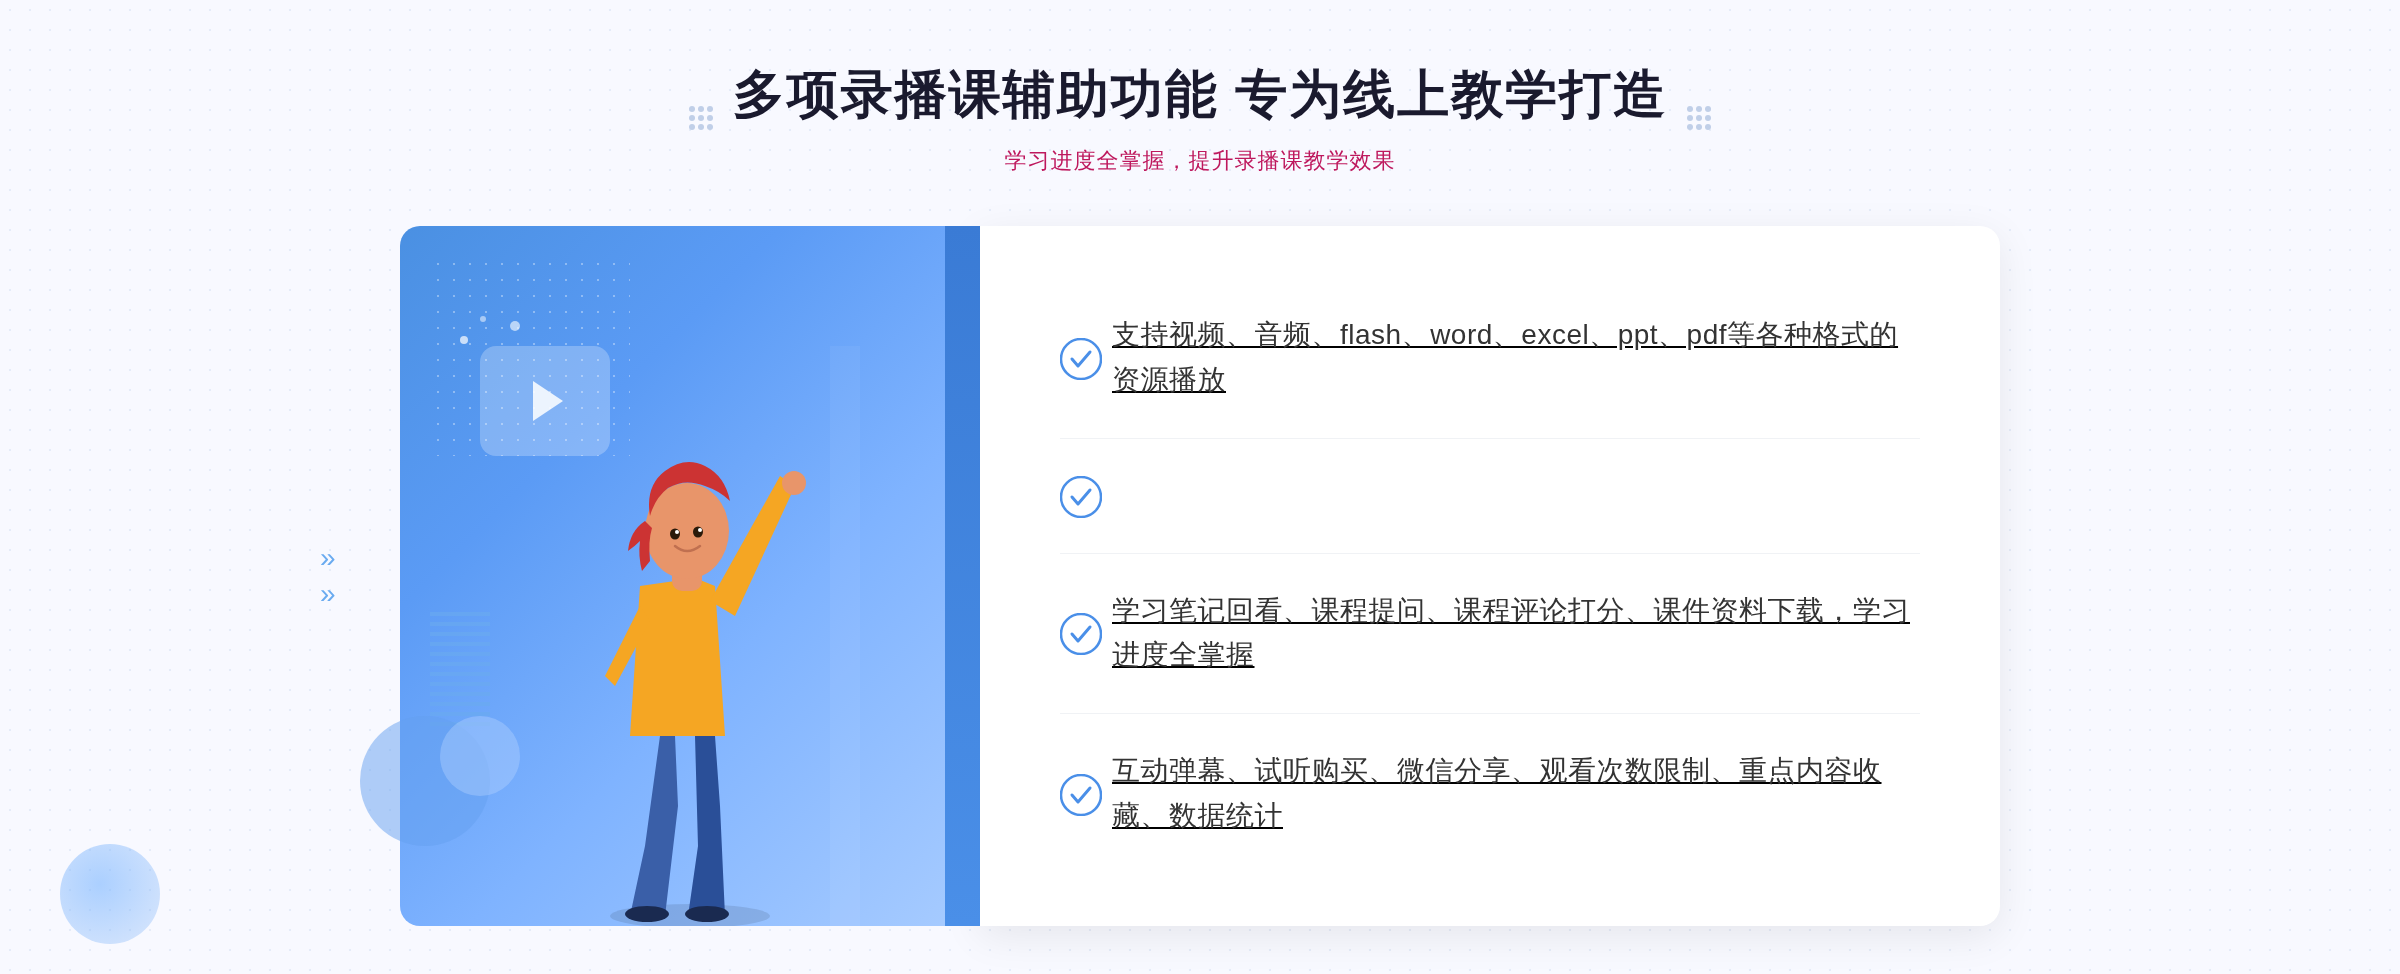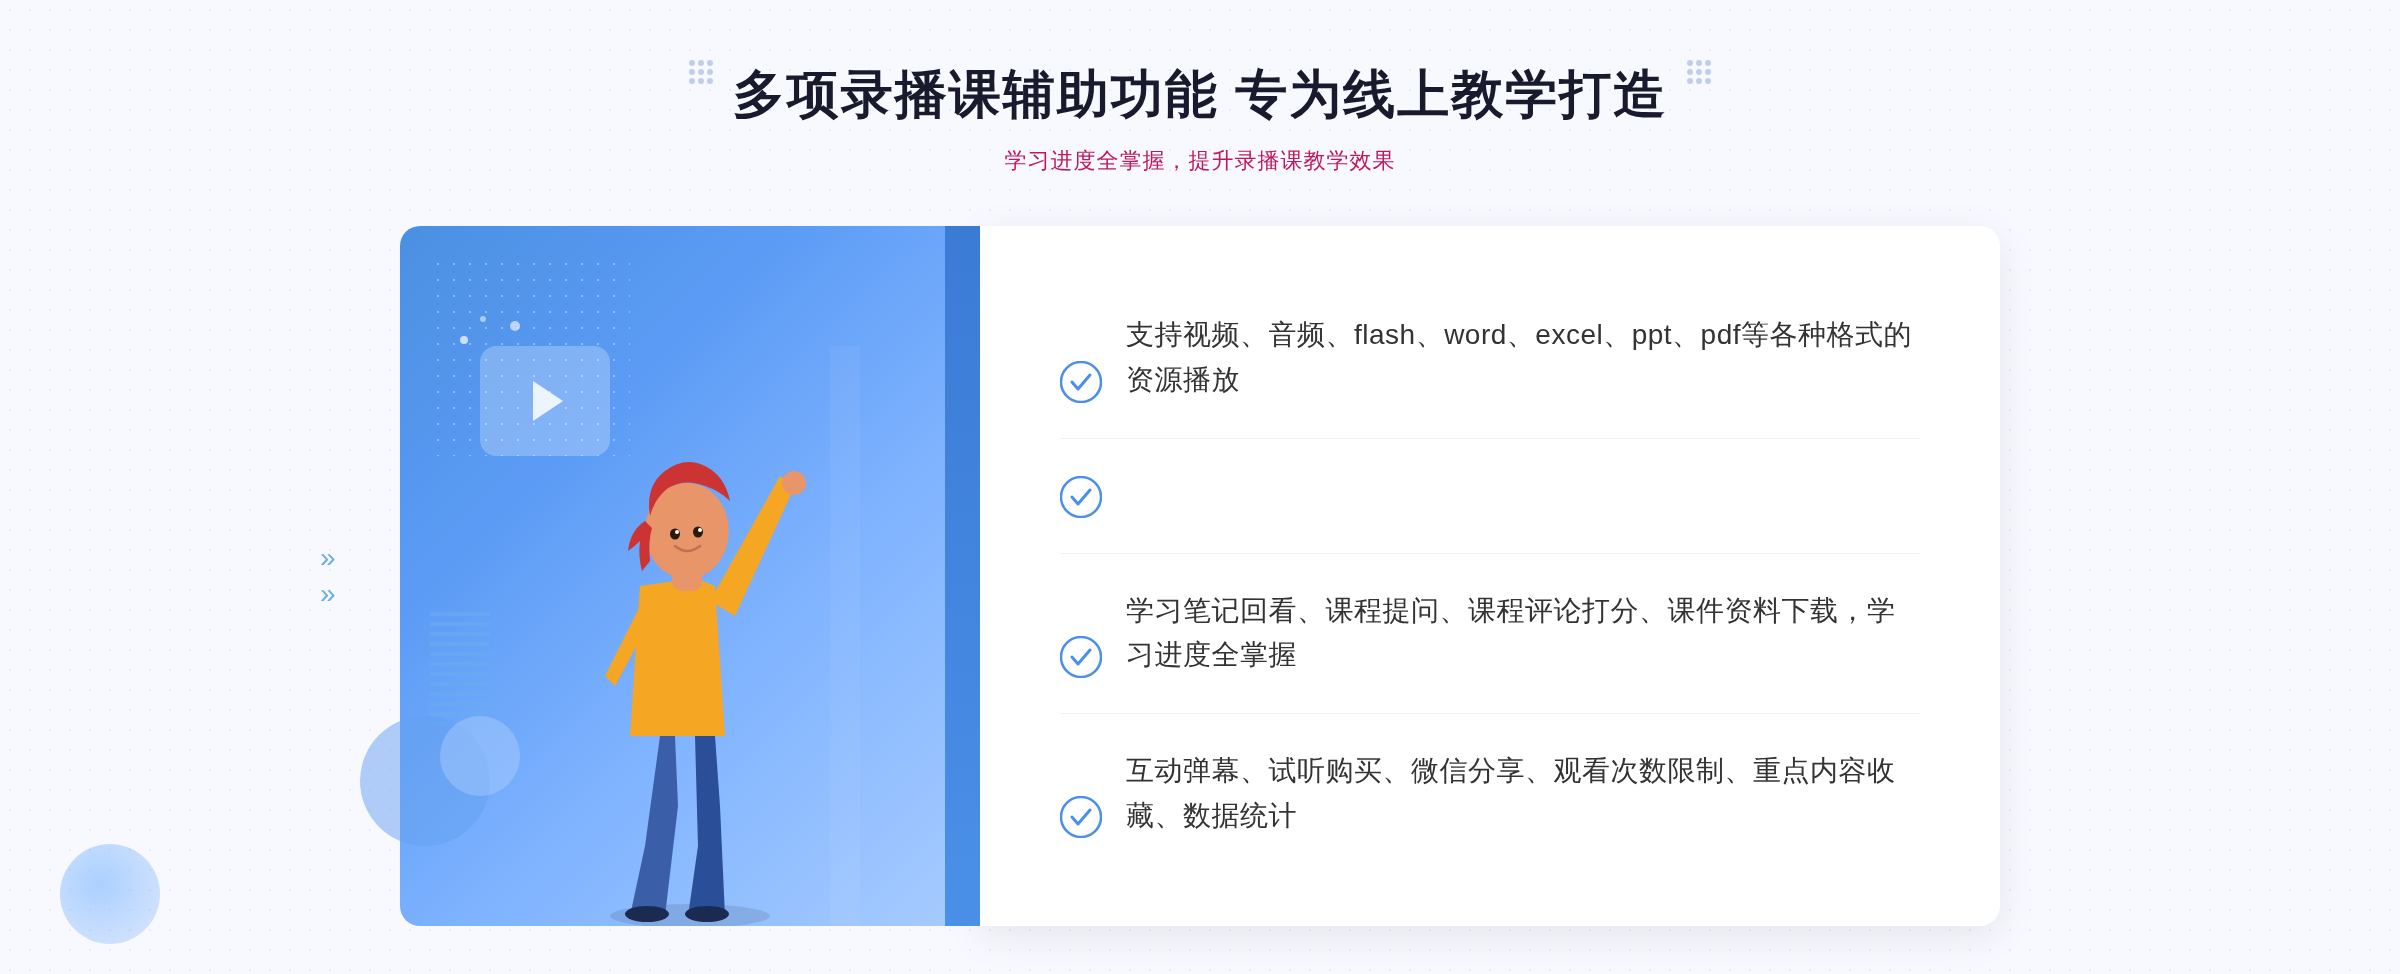--- a/index.html
+++ b/index.html
@@ -44,21 +44,21 @@
 
     .header-section {
       text-align: center;
       position: relative;
       z-index: 2;
       margin-bottom: 50px;
     }
 
     .header-title-row {
       display: flex;
-      align-items: flex-start;
+      align-items: flex-end;
       justify-content: center;
       gap: 20px;
       margin-bottom: 16px;
     }
 
     .dot-grid {
       display: grid;
       grid-template-columns: repeat(3, 6px);
       grid-template-rows: repeat(3, 6px);
       gap: 3px;
@@ -273,23 +273,24 @@
       border-radius: 0 20px 20px 0;
       padding: 60px 80px;
       display: flex;
       flex-direction: column;
       justify-content: space-around;
       box-shadow: 0 10px 40px rgba(0,0,0,0.08);
     }
 
     .feature-item {
       display: flex;
-      align-items: flex-end;
-      gap: 24px;
+      align-items: center;
+      gap: 10px;
       padding: 20px 0;
+      text-decoration: underline;
     }
 
     .check-icon {
       width: 42px;
       height: 42px;
       flex-shrink: 0;
       margin-top: 2px;
     }
 
     .check-icon svg {

